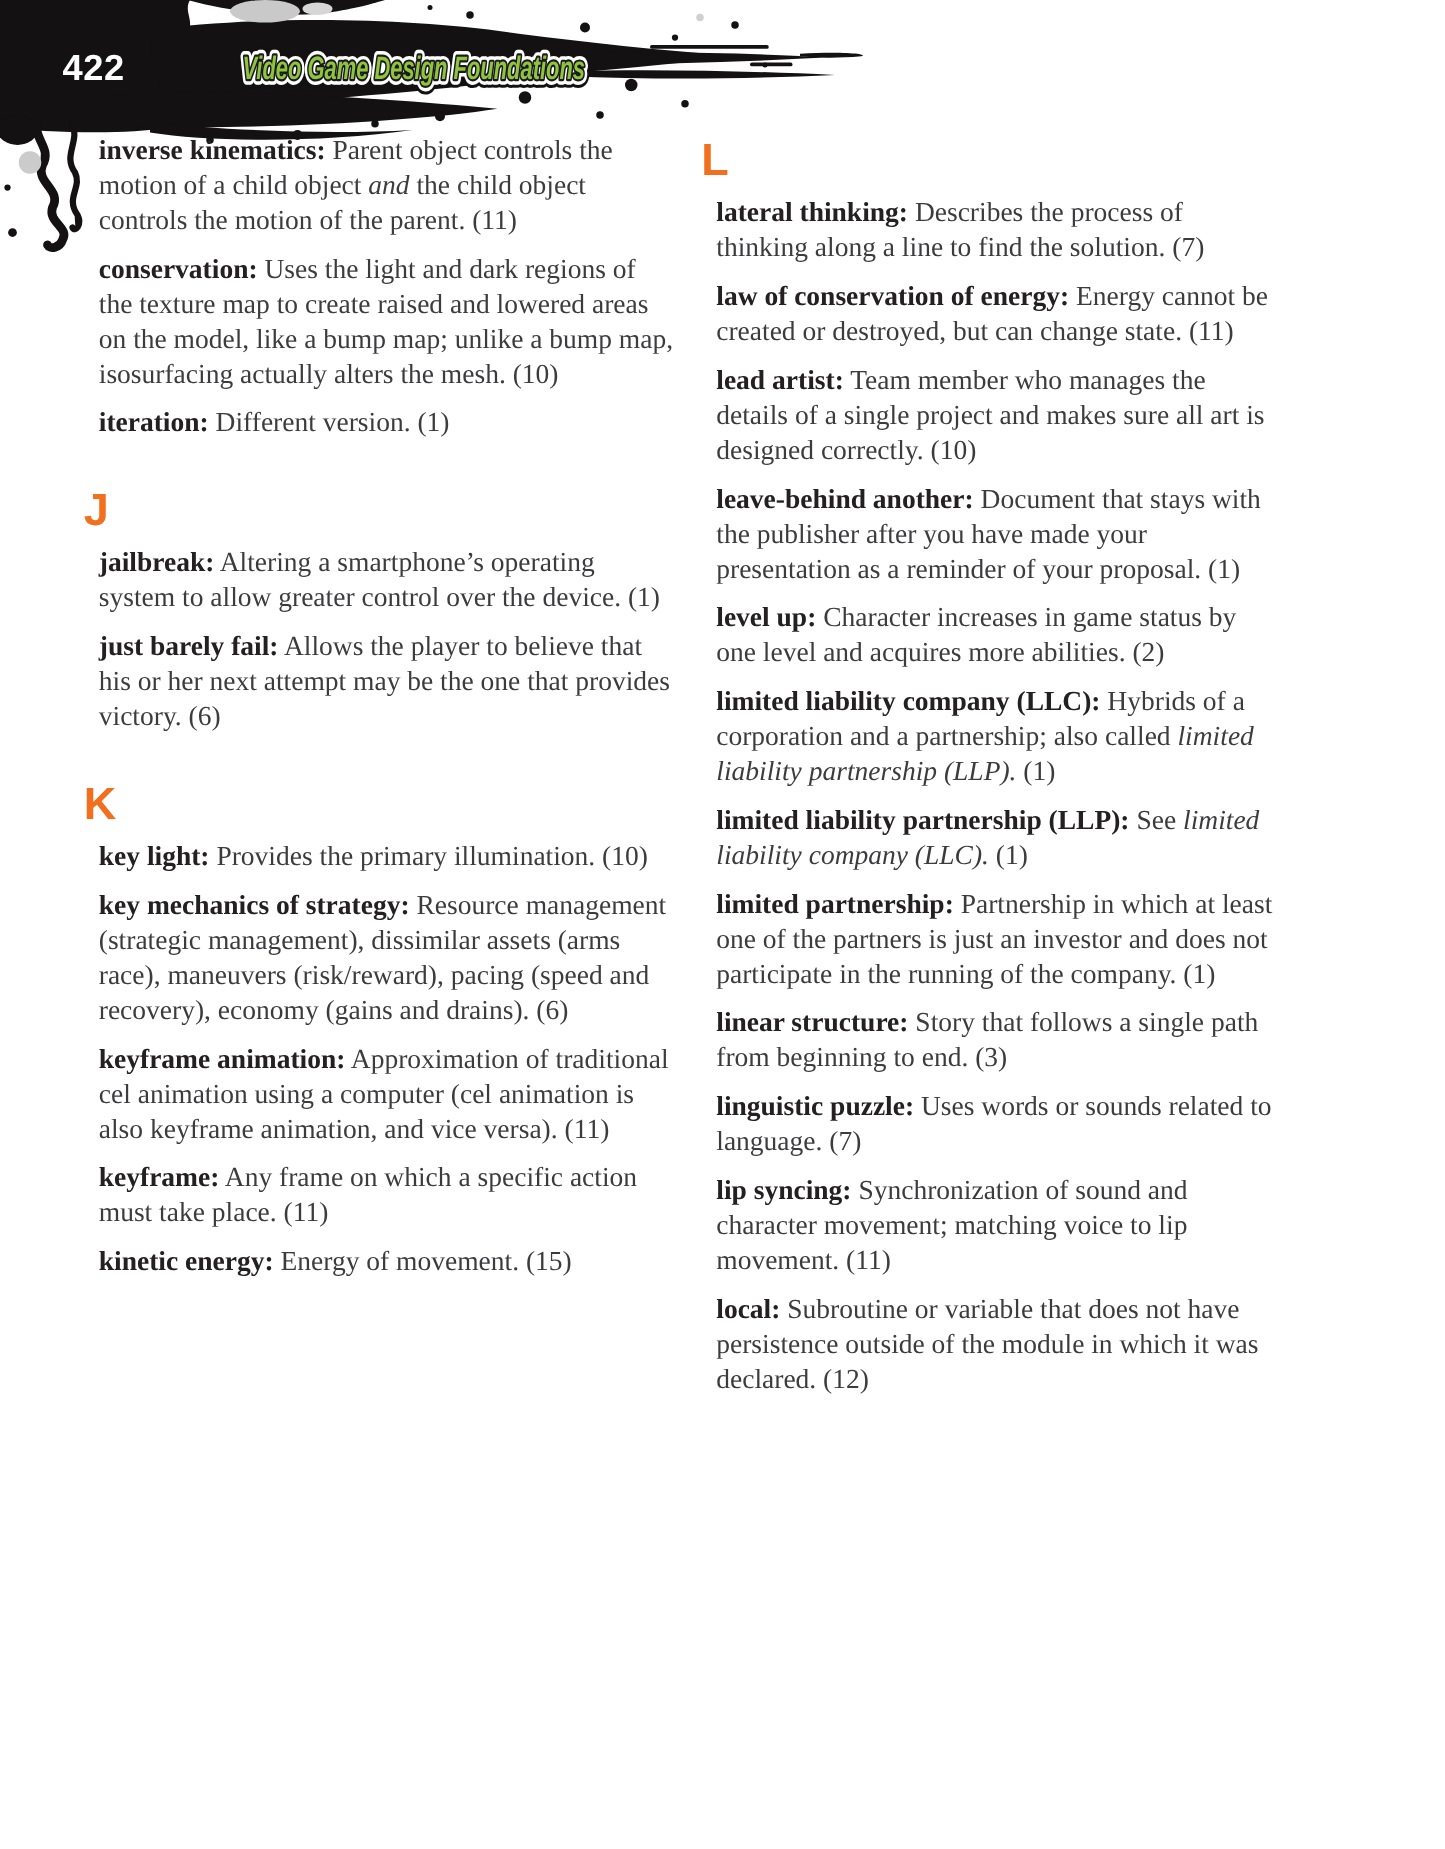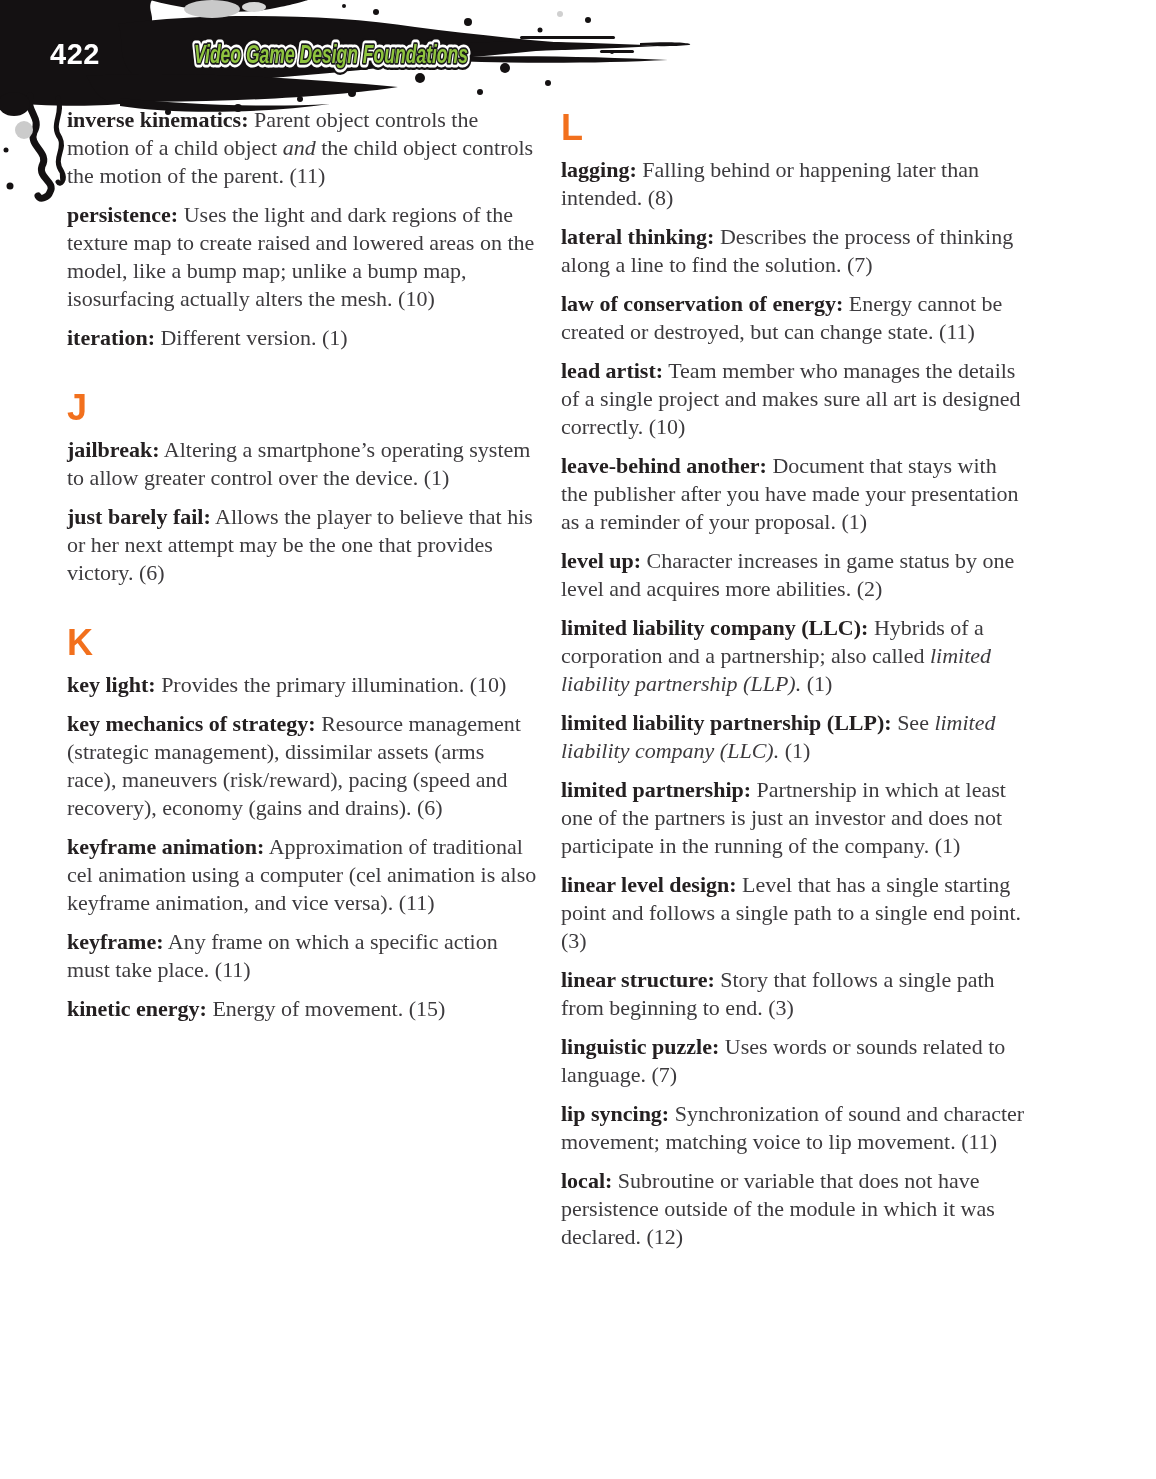--- a/index.html
+++ b/index.html
@@ -18,21 +18,21 @@
   }
   .booktitle-text {
     font-family:"Liberation Sans", sans-serif;
     font-weight:bold;
     font-style:italic;
   }
   .col { position:absolute; }
   .col-left  { left:67px;  top:106px; width:472px; }
   .col-right { left:561px; top:100px; width:464px; }
   .entry {
-    margin:0 0 11px 0;
+    margin:0 0 11px 12px;
     font-size:22px;
     line-height:28px;
     color:#3d3b3e;
     text-align:left;
   }
   .term { color:#242021; font-weight:bold; }
   .entry i { font-style:italic; }
   .letter {
     font-family:"Liberation Sans", sans-serif;
     font-weight:bold;
@@ -98,43 +98,41 @@
     <g>
       <text class="booktitle-text" x="194" y="63" font-size="26" textLength="274" lengthAdjust="spacingAndGlyphs" fill="none" stroke="#141112" stroke-width="14" stroke-linejoin="round">Video Game Design Foundations</text>
       <text class="booktitle-text" x="194" y="63" font-size="26" textLength="274" lengthAdjust="spacingAndGlyphs" fill="none" stroke="#ffffff" stroke-width="9" stroke-linejoin="round">Video Game Design Foundations</text>
       <text class="booktitle-text" x="194" y="63" font-size="26" textLength="274" lengthAdjust="spacingAndGlyphs" fill="none" stroke="#1a1a1a" stroke-width="3.5" stroke-linejoin="round">Video Game Design Foundations</text>
       <text class="booktitle-text" x="194" y="63" font-size="26" textLength="274" lengthAdjust="spacingAndGlyphs" fill="#8fc43f">Video Game Design Foundations</text>
     </g>
   </svg>
 
   <div class="col col-left">
       <p class="entry"><b class="term">inverse kinematics:</b> <span>Parent object controls the motion of a child object </span><i>and</i><span> the child object controls the motion of the parent. (11)</span></p>
-      <p class="entry"><b class="term">persistence:</b> <span>Uses the light and dark regions of the texture map to create raised and lowered areas on the model, like a bump map; unlike a bump map, isosurfacing actually alters the mesh. (10)</span></p>
+      <p class="entry"><b class="term">conservation:</b> <span>Uses the light and dark regions of the texture map to create raised and lowered areas on the model, like a bump map; unlike a bump map, isosurfacing actually alters the mesh. (10)</span></p>
       <p class="entry"><b class="term">iteration:</b> <span>Different version. (1)</span></p>
       <div class="letter">J</div>
       <p class="entry"><b class="term">jailbreak:</b> <span>Altering a smartphone’s operating system to allow greater control over the device. (1)</span></p>
       <p class="entry"><b class="term">just barely fail:</b> <span>Allows the player to believe that his or her next attempt may be the one that provides victory. (6)</span></p>
       <div class="letter">K</div>
       <p class="entry"><b class="term">key light:</b> <span>Provides the primary illumination. (10)</span></p>
       <p class="entry"><b class="term">key mechanics of strategy:</b> <span>Resource management (strategic management), dissimilar assets (arms race), maneuvers (risk/reward), pacing (speed and recovery), economy (gains and drains). (6)</span></p>
       <p class="entry"><b class="term">keyframe animation:</b> <span>Approximation of traditional cel animation using a computer (cel animation is also keyframe animation, and vice versa). (11)</span></p>
       <p class="entry"><b class="term">keyframe:</b> <span>Any frame on which a specific action must take place. (11)</span></p>
       <p class="entry"><b class="term">kinetic energy:</b> <span>Energy of movement. (15)</span></p>
     </div>
   <div class="col col-right">
       <div class="letter">L</div>
-      <p class="entry"><b class="term">lagging:</b> <span>Falling behind or happening later than intended. (8)</span></p>
       <p class="entry"><b class="term">lateral thinking:</b> <span>Describes the process of thinking along a line to find the solution. (7)</span></p>
       <p class="entry"><b class="term">law of conservation of energy:</b> <span>Energy cannot be created or destroyed, but can change state. (11)</span></p>
       <p class="entry"><b class="term">lead artist:</b> <span>Team member who manages the details of a single project and makes sure all art is designed correctly. (10)</span></p>
       <p class="entry"><b class="term">leave-behind another:</b> <span>Document that stays with the publisher after you have made your presentation as a reminder of your proposal. (1)</span></p>
       <p class="entry"><b class="term">level up:</b> <span>Character increases in game status by one level and acquires more abilities. (2)</span></p>
       <p class="entry"><b class="term">limited liability company (LLC):</b> <span>Hybrids of a corporation and a partnership; also called </span><i>limited liability partnership (LLP).</i><span> (1)</span></p>
       <p class="entry"><b class="term">limited liability partnership (LLP):</b> <span>See </span><i>limited liability company (LLC).</i><span> (1)</span></p>
       <p class="entry"><b class="term">limited partnership:</b> <span>Partnership in which at least one of the partners is just an investor and does not participate in the running of the company. (1)</span></p>
-      <p class="entry"><b class="term">linear level design:</b> <span>Level that has a single starting point and follows a single path to a single end point. (3)</span></p>
       <p class="entry"><b class="term">linear structure:</b> <span>Story that follows a single path from beginning to end. (3)</span></p>
       <p class="entry"><b class="term">linguistic puzzle:</b> <span>Uses words or sounds related to language. (7)</span></p>
       <p class="entry"><b class="term">lip syncing:</b> <span>Synchronization of sound and character movement; matching voice to lip movement. (11)</span></p>
       <p class="entry"><b class="term">local:</b> <span>Subroutine or variable that does not have persistence outside of the module in which it was declared. (12)</span></p>
     </div>
 
 </div>
 
 </body></html>

